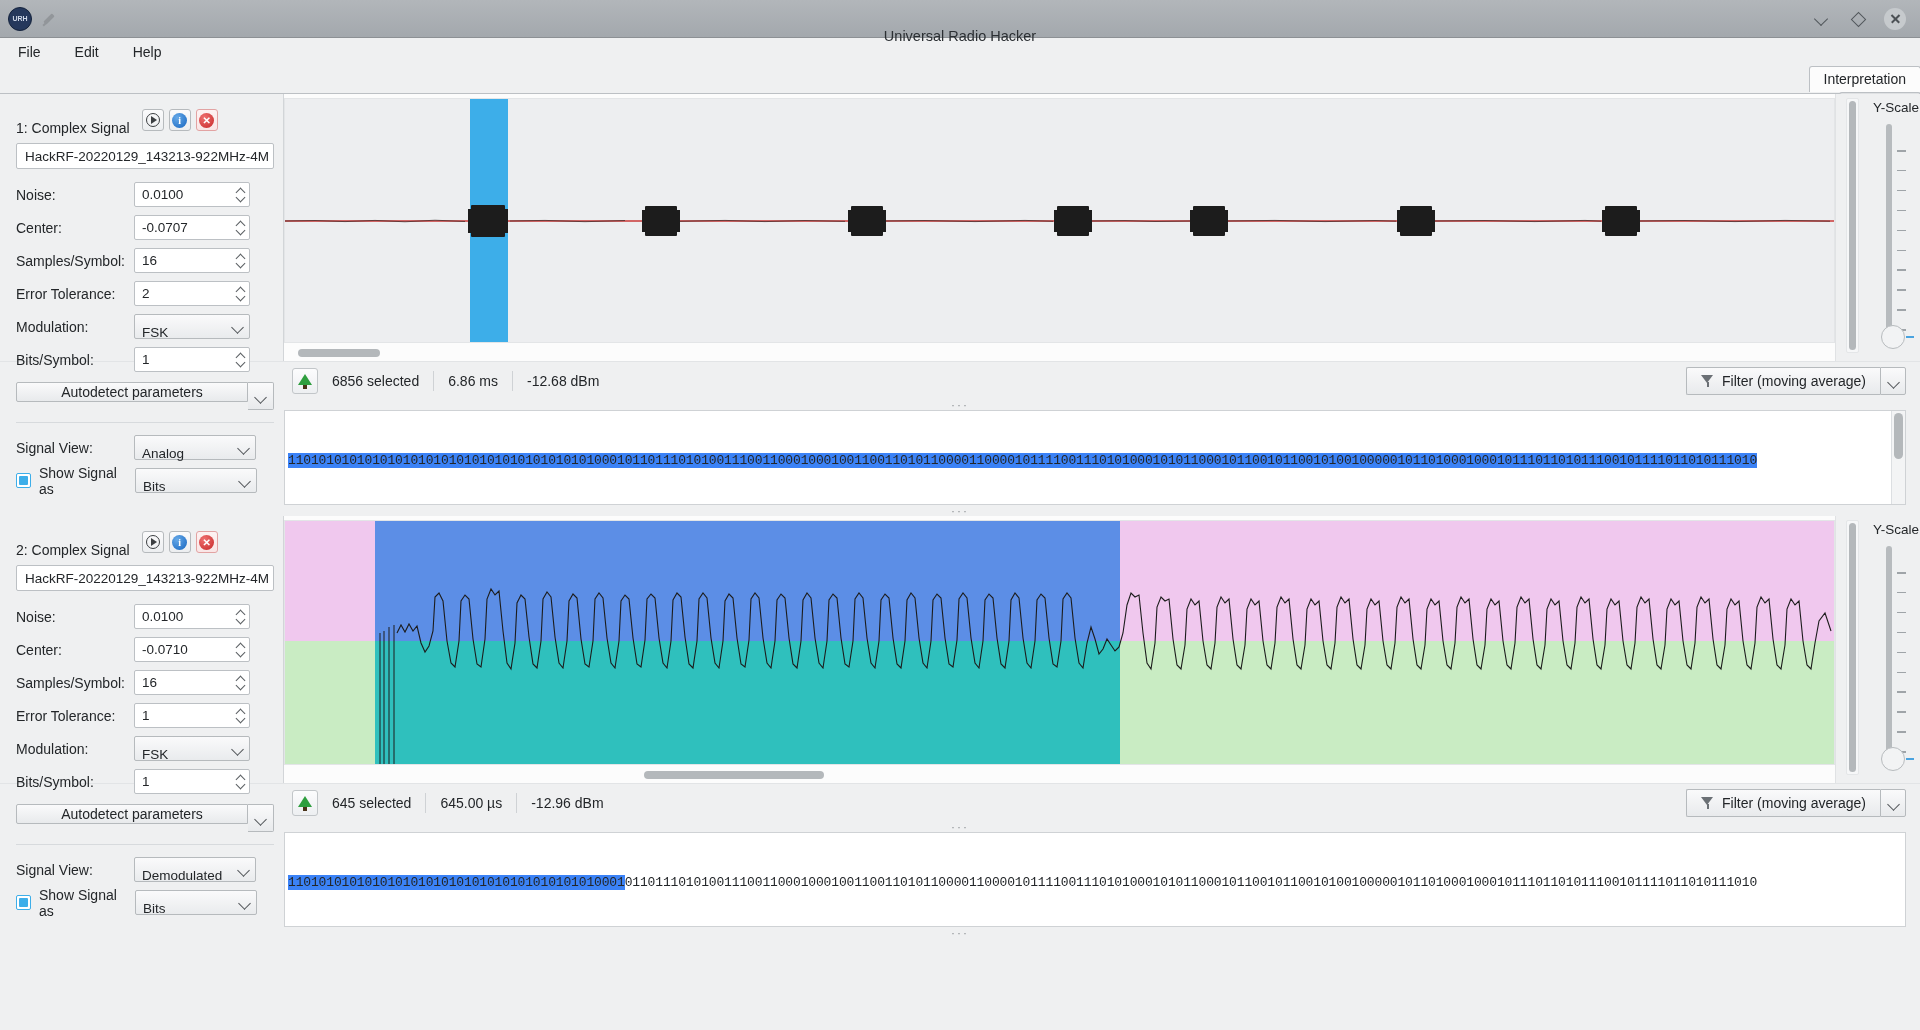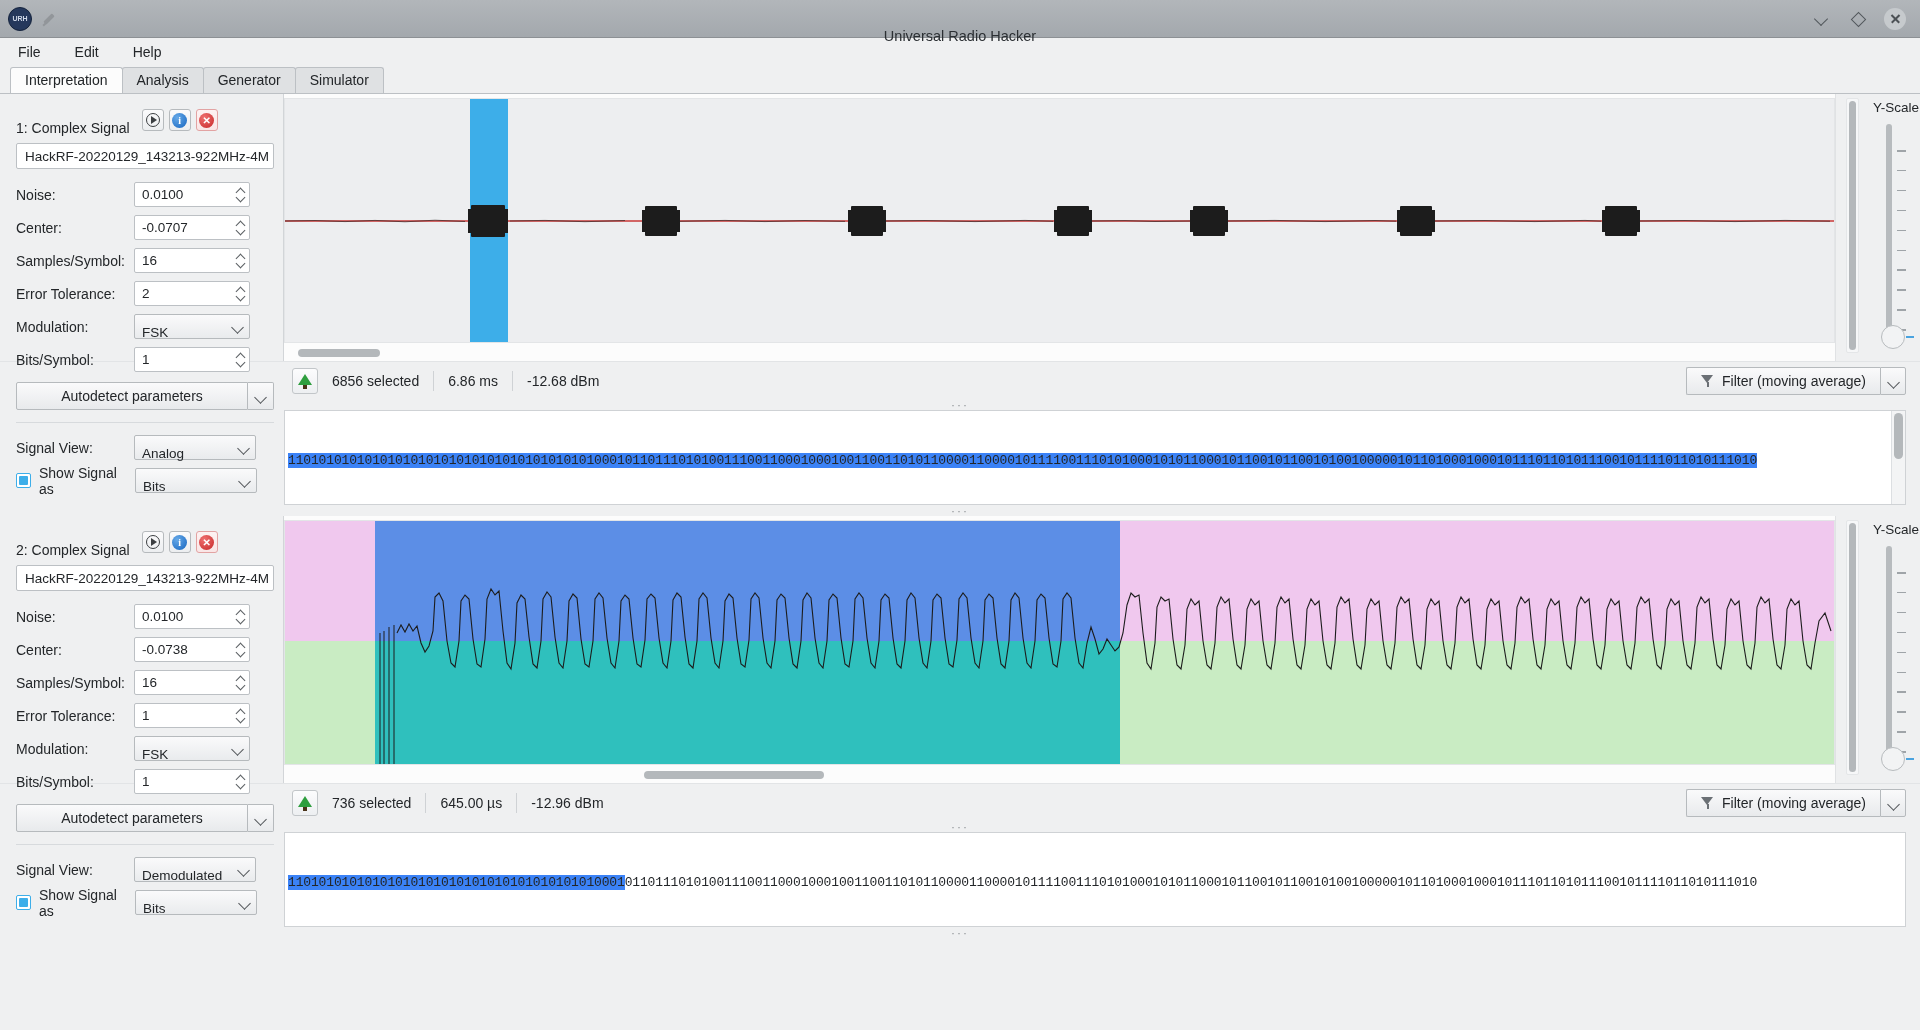--- a/index.html
+++ b/index.html
@@ -78,20 +78,21 @@
   }
   .menu-item {
     padding: 3px 12px; font-size: 14px; cursor: pointer; border-radius: 2px;
   }
 
   
   .tabbar {
     display: flex; align-items: flex-end; height: 28px;
     padding-left: 10px; background: #eff0f1;
     border-bottom: 1px solid #bcc0c4;
+    flex-direction: column;
   }
   .tab {
     padding: 4px 14px 5px 14px; font-size: 14px;
     border: 1px solid #bcc0c4; border-bottom: none;
     background: #dfe1e3; margin-right: -1px; cursor: pointer;
     border-top-left-radius: 3px; border-top-right-radius: 3px;
   }
   .tab.active { background: #fcfcfc; position: relative; z-index: 2; }
 
   
@@ -190,21 +191,21 @@
   }
   .combo-arrow::after {
     content: ""; position: absolute; left: 4px; top: 8px;
     width: 8px; height: 8px;
     border-left: 1.5px solid #4f5357; border-bottom: 1.5px solid #4f5357;
     transform: rotate(-45deg);
   }
 
   .autodetect-wrap { display: flex; margin-top: 6px; width: 258px; }
   .autodetect {
-    flex: 1; height: 28px; border: 1px solid #b6babd;
+    flex: 1; height: 20px; border: 1px solid #b6babd;
     background: linear-gradient(#fafafb,#e8eaec);
     display: flex; align-items: center; justify-content: center;
     font-size: 14px; border-radius: 2px 0 0 2px; cursor: pointer;
   }
   .autodetect-arrow {
     width: 26px; height: 28px; border: 1px solid #b6babd; border-left: none;
     background: linear-gradient(#fafafb,#e8eaec);
     position: relative; border-radius: 0 2px 2px 0; cursor: pointer;
   }
   .autodetect-arrow::after {
@@ -644,21 +645,21 @@
             <span class="spin-arrows">
                 <i class="ar-up"></i>
                 <i class="ar-dn"></i>
               </span>
           </span>
         </div>
 
         <div class="row">
           <span class="row-label">Center:</span>
           <span class="spin">
-            <span class="val">-0.0738</span>
+            <span class="val">-0.0710</span>
             <span class="spin-arrows">
                 <i class="ar-up"></i>
                 <i class="ar-dn"></i>
               </span>
           </span>
         </div>
 
         <div class="row">
           <span class="row-label">Samples/Symbol:</span>
           <span class="spin">
@@ -820,21 +821,21 @@
           <div class="slider-handle"></div>
         </div>
       </div>
     </div>
 
     <div class="statusbar">
       <div class="sb-spacer"></div>
       <div class="tree-btn">
         <span class="tree-glyph"></span>
       </div>
-      <div class="sb-field">736  selected</div>
+      <div class="sb-field">645  selected</div>
       <div class="sb-sep"></div>
       <div class="sb-field">645.00 µs</div>
       <div class="sb-sep"></div>
       <div class="sb-field">-12.96 dBm</div>
       <div class="filter-btn">
         <div class="filter-main">
           <span class="funnel"></span>
           <span>Filter (moving average)</span>
         </div>
         <div class="filter-arrow"></div>

